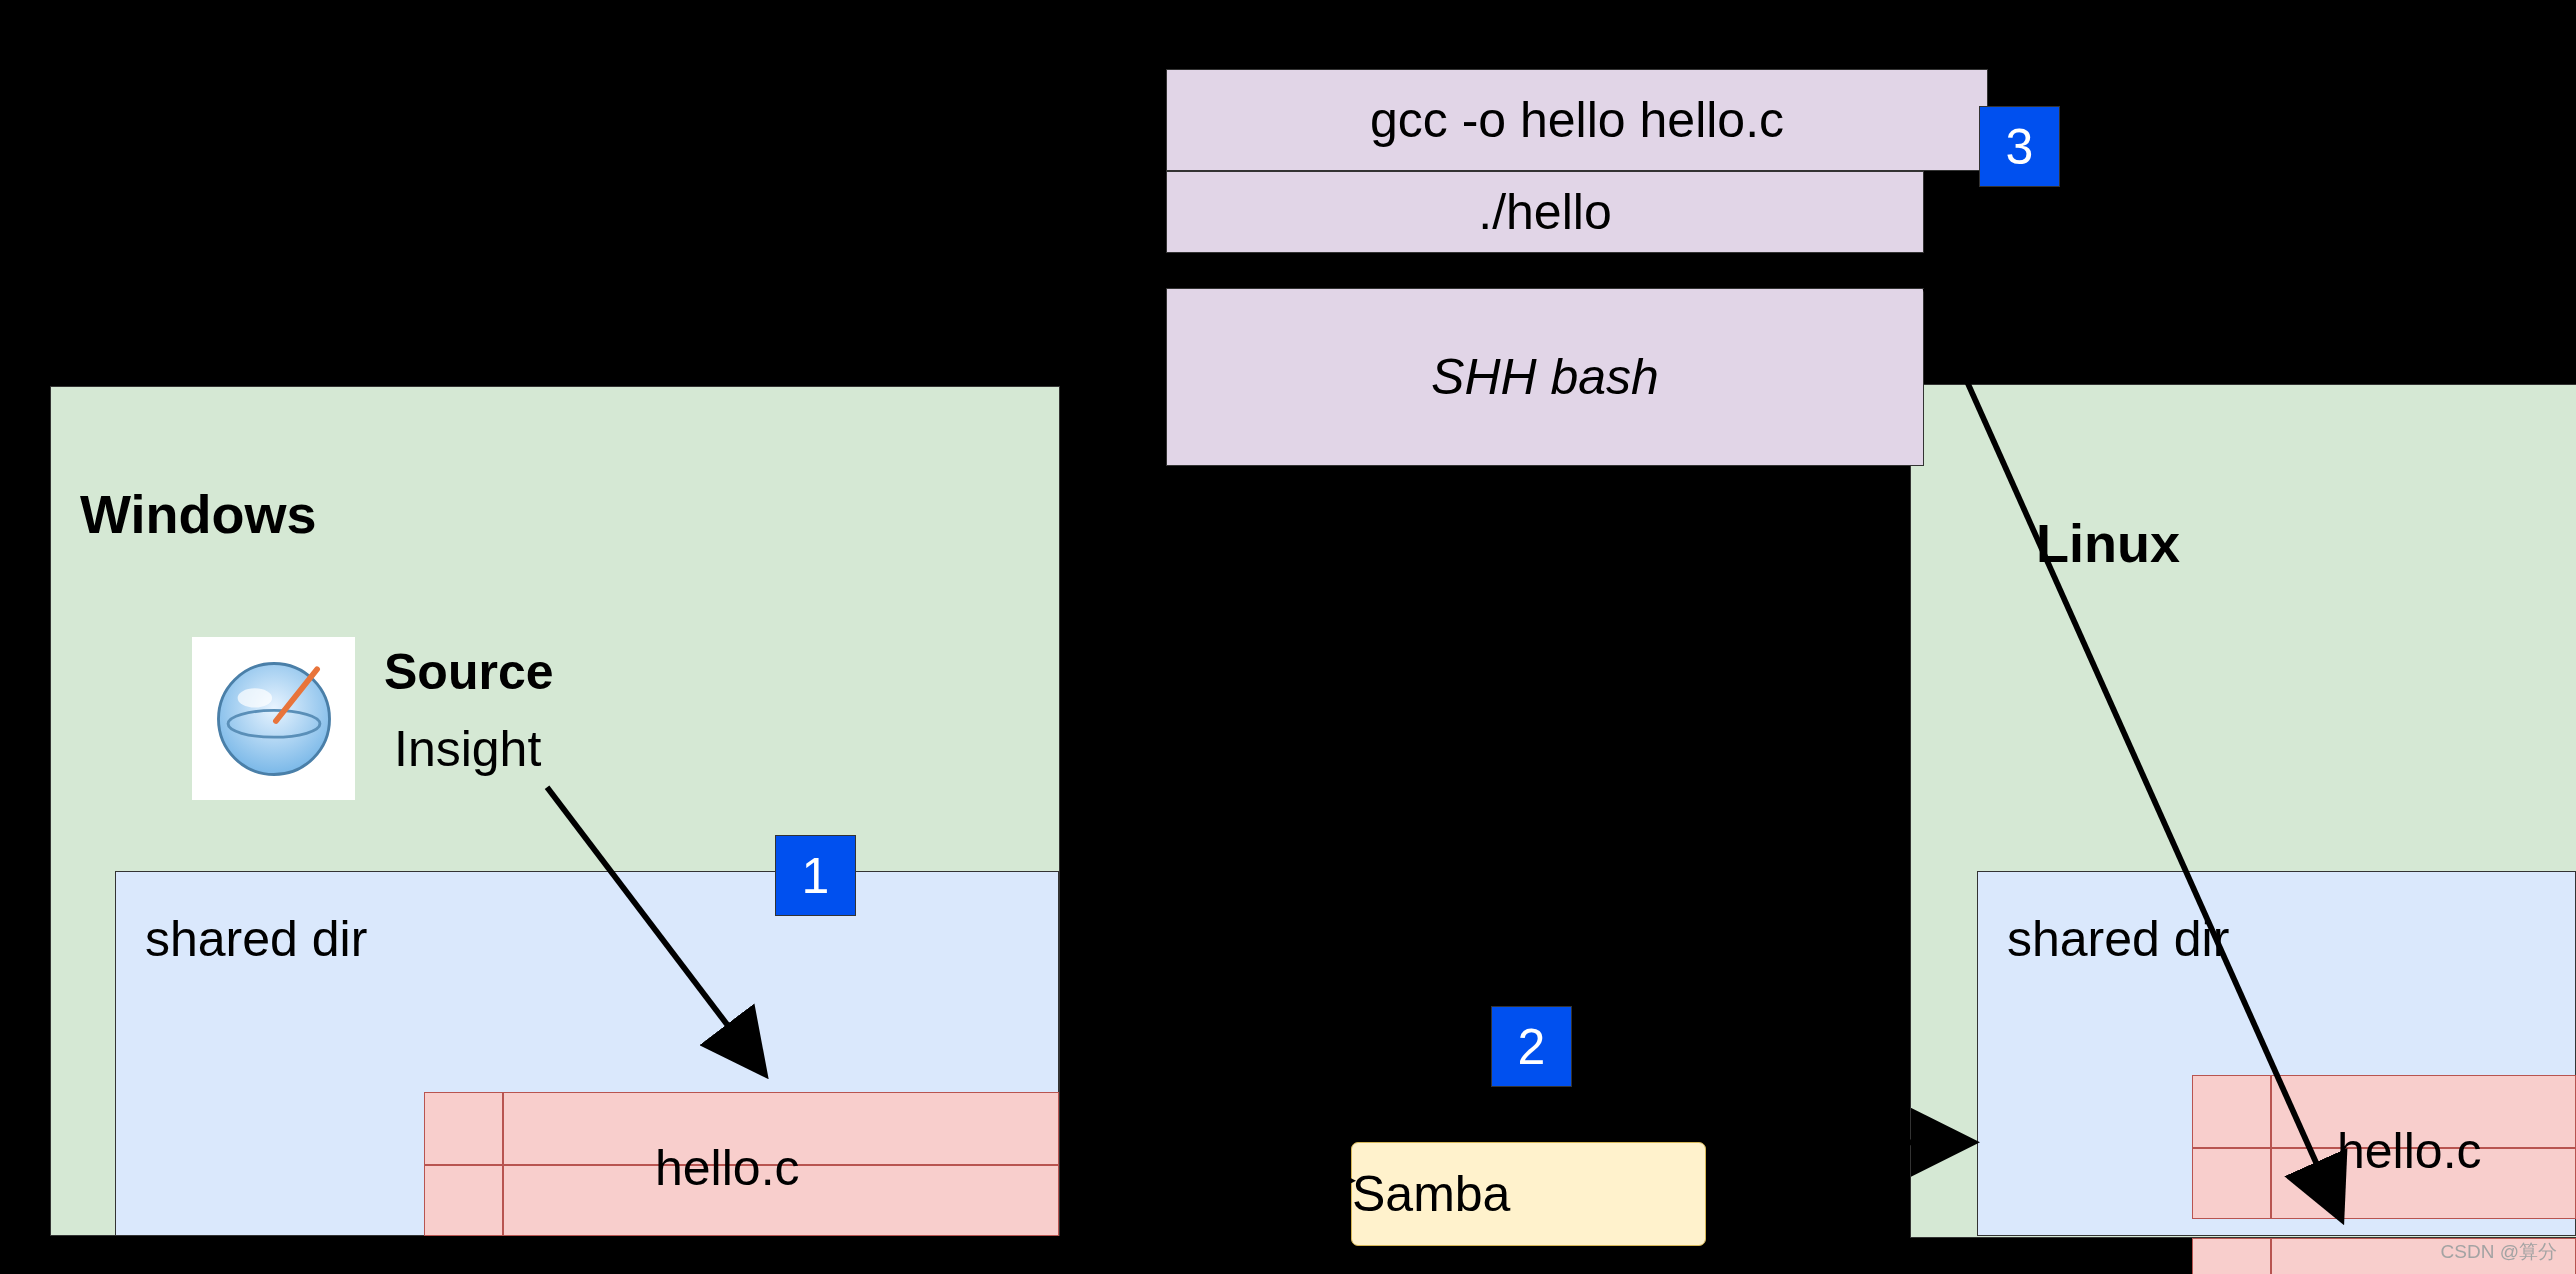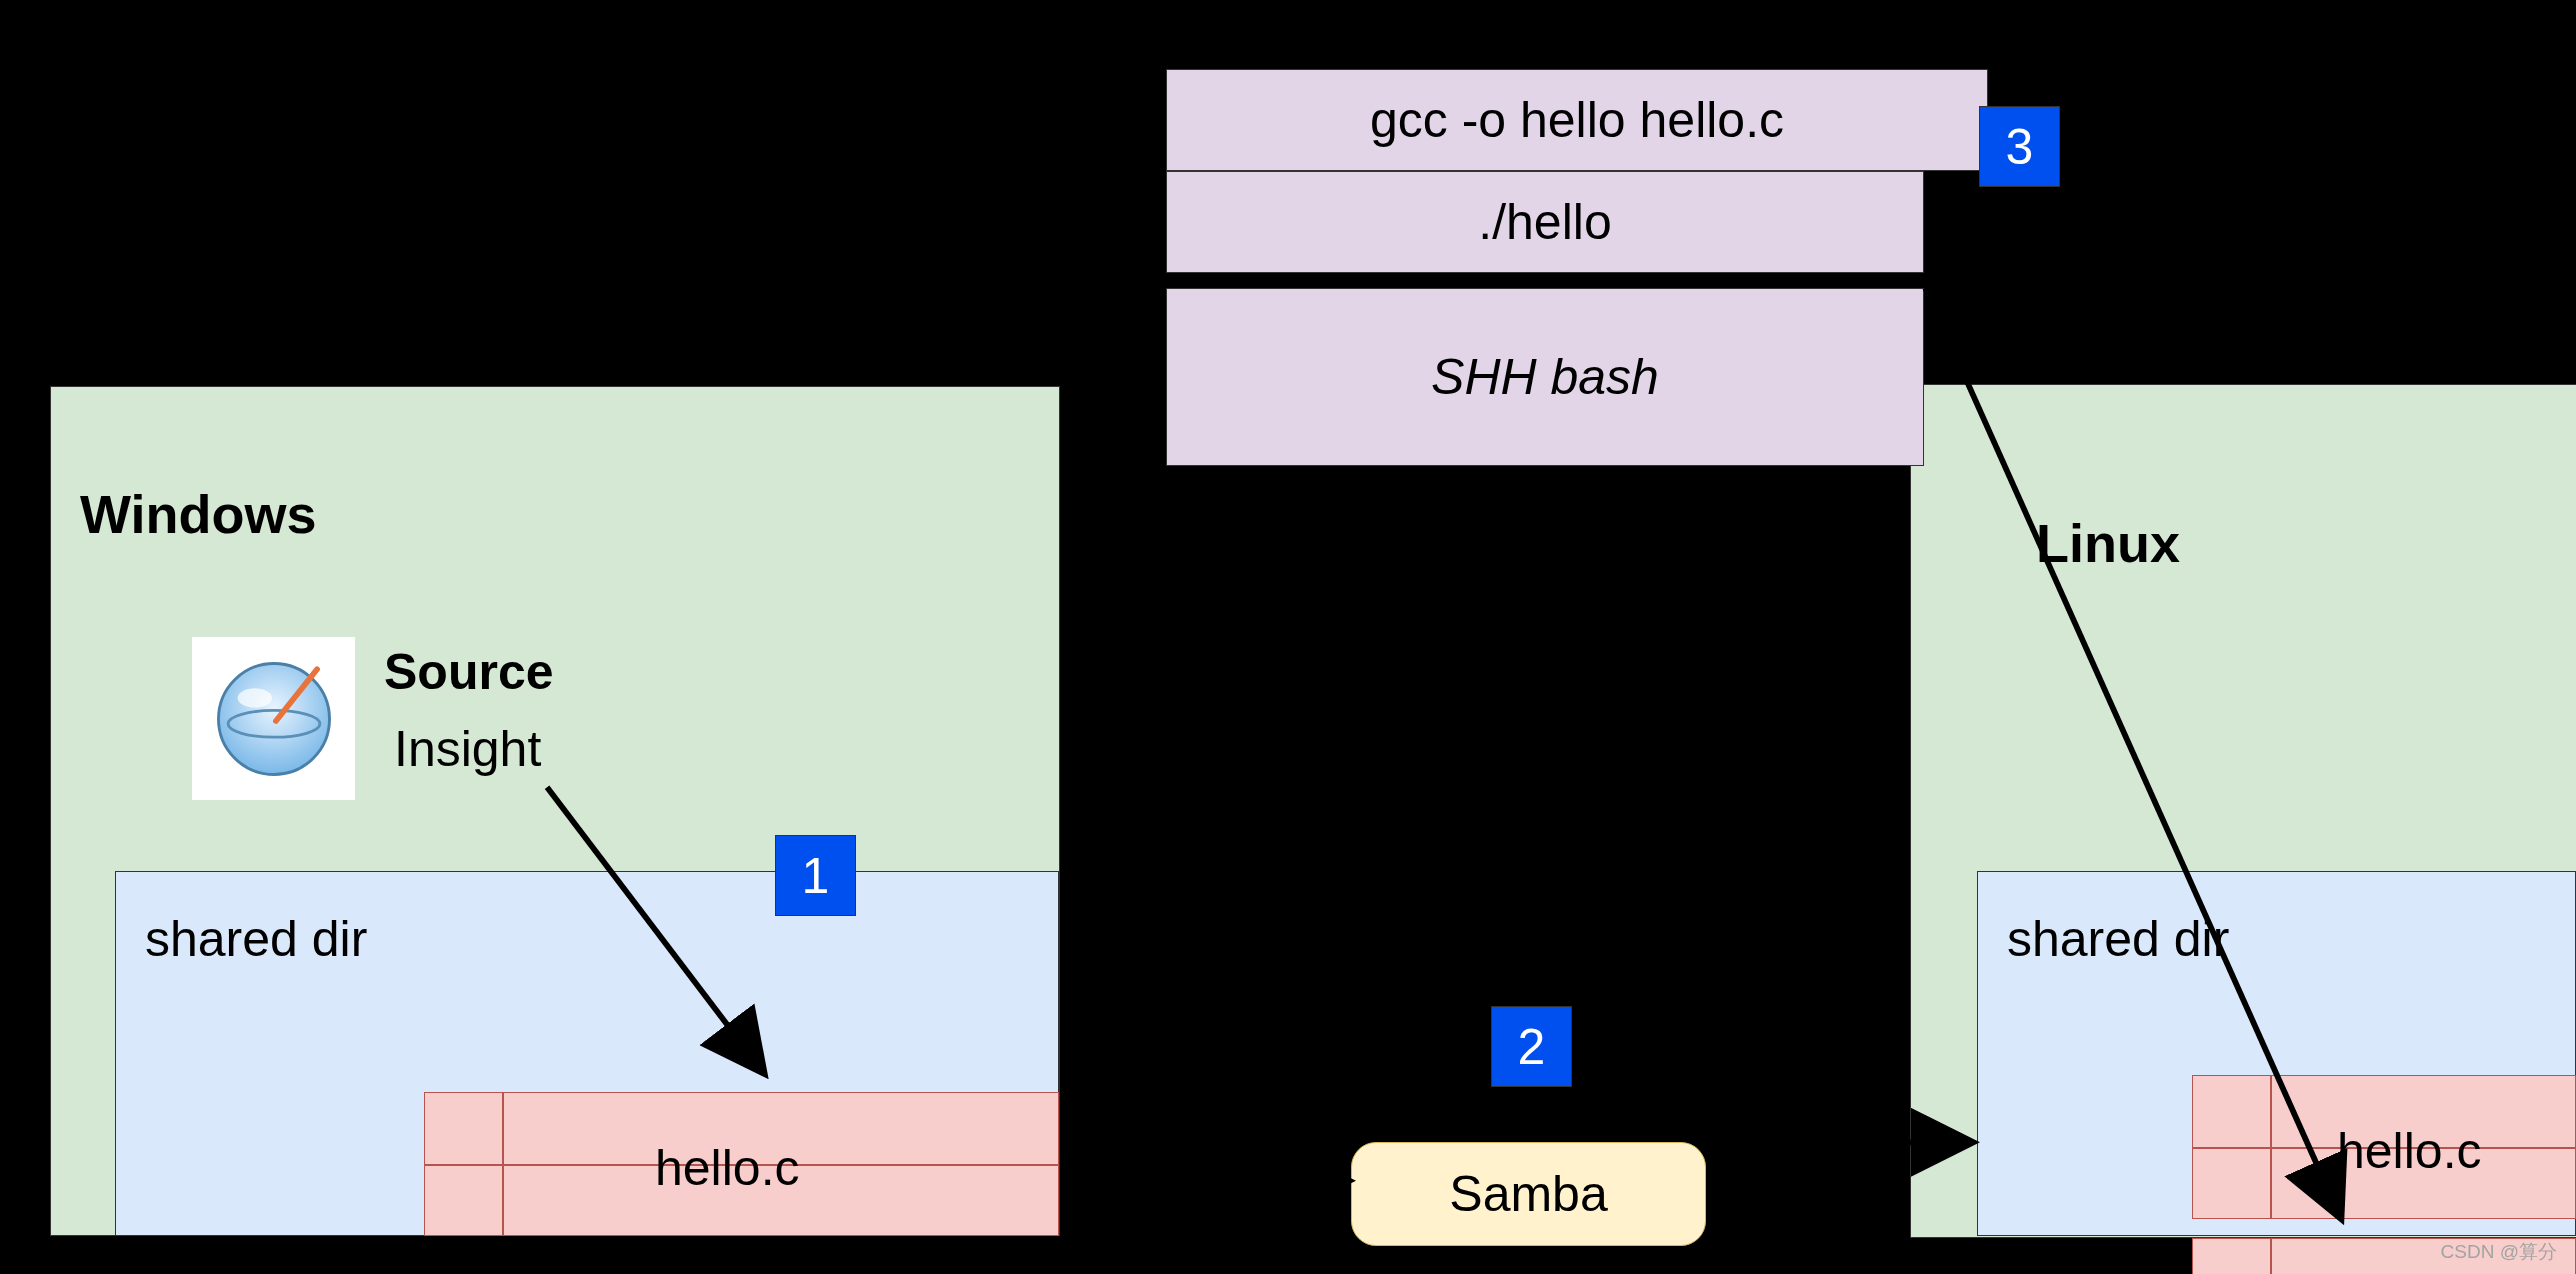--- a/index.html
+++ b/index.html
@@ -3,21 +3,21 @@
 <meta charset="utf-8">
 <style>
 * { box-sizing: border-box; margin: 0; padding: 0; }
 body { background: #000; width: 2576px; height: 1275px; position: relative; font-family: Arial, Helvetica, sans-serif; }
 .box-green { background: #d5e8d4; border: 1.9px solid #333; position: absolute; }
 .box-blue { background: #dae8fc; border: 1.9px solid #333; position: absolute; }
 .title { font-size: 54px; font-weight: bold; position: absolute; }
 .label { font-size: 50px; position: absolute; }
 .purple-box { background: #e1d5e7; border: 1.9px solid #333; position: absolute; text-align: center; font-size: 50px; display: flex; align-items: center; justify-content: center; }
 .num-badge { background: #0050ef; color: #fff; border: 1.9px solid #333; position: absolute; width: 81px; height: 81px; display: flex; align-items: center; justify-content: center; font-size: 50px; }
-.samba-box { background: #fff2cc; border: 1.9px solid #d6b656; border-radius: 25px; position: absolute; display: flex; align-items: center; justify-content: center; font-size: 50px; }
+.samba-box { background: #fff2cc; border: 1.9px solid #d6b656; border-radius: 7px; position: absolute; display: flex; align-items: center; justify-content: flex-start; font-size: 50px; }
 .file-box { background: #f8cecc; border: 1.9px solid #b85450; position: absolute; }
 .file-label { position: absolute; font-size: 50px; }
 .grid-line-v { position: absolute; width: 1.9px; background: #b85450; }
 .grid-line-h { position: absolute; height: 1.9px; background: #b85450; }
 .icon-circle { position: absolute; }
 .watermark { position: absolute; right: 19px; bottom: 9.6px; color: #a3a3a3; font-size: 19px; }
 svg.arrow { position: absolute; overflow: visible; }
 </style>
 </head>
 <body>
@@ -70,21 +70,21 @@
 
 <div class="file-box" style="left:2192px; top:1238px; width:384px; height:144px;">
 
   <div class="grid-line-v" style="left:77px; top:0; height:100%;"></div>
 
 </div>
 
 <div class="purple-box" style="left:1166px; top:69px; width:822px; height:102px;">
   <span>gcc -o hello hello.c</span>
 </div>
-<div class="purple-box" style="left:1166px; top:171px; width:758px; height:102px;">
+<div class="purple-box" style="left:1166px; top:171px; width:758px; height:82px;">
   <span>./hello</span>
 </div>
 <div class="purple-box" style="left:1166px; top:288px; width:758px; height:178px;font-style:italic;">
   <span>SHH bash</span>
 </div>
 
 <div class="samba-box" style="left:1351px; top:1142px; width:355px; height:104px;">
   <span>Samba</span>
 </div>
 

